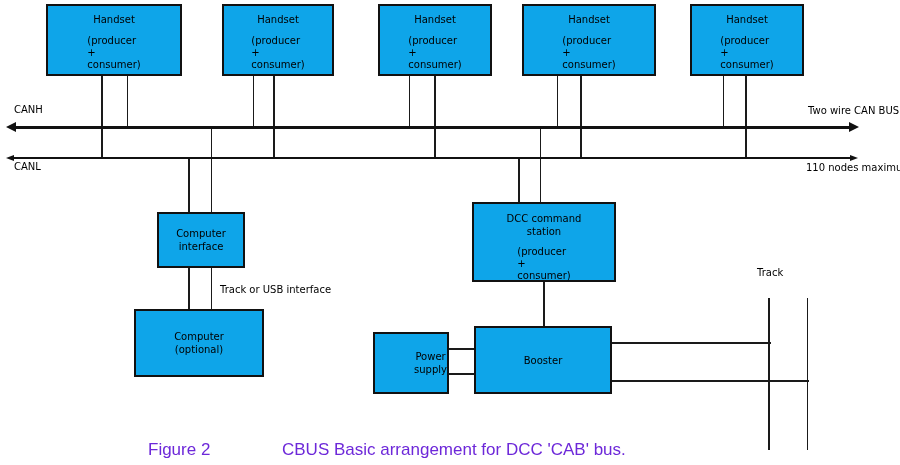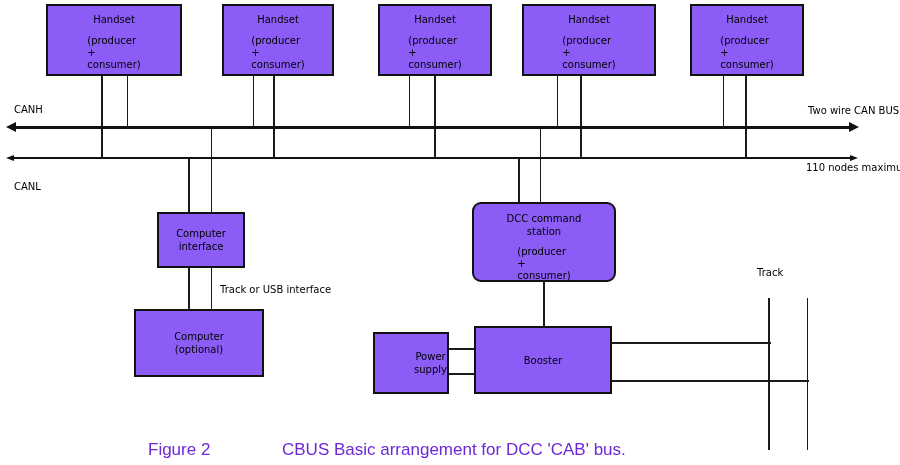--- a/index.html
+++ b/index.html
@@ -1,20 +1,20 @@
 <!DOCTYPE html>
 <html><head>
 <meta charset="utf-8">
 <style>
   html,body{margin:0;padding:0;background:#ffffff;}
   body{font-family:"DejaVu Sans",sans-serif;}
   #stage{position:relative;width:900px;height:465px;background:#ffffff;overflow:hidden;}
 
   
-  .box{position:absolute;box-sizing:border-box;border:2px solid #111;background:#8b5cf6;
+  .box{position:absolute;box-sizing:border-box;border:2px solid #111;background:#0ea5e9;
        display:flex;flex-direction:column;align-items:center;justify-content:flex-start;
        font-family:"DejaVu Sans",sans-serif;color:#000;z-index:5;}
   .box .t{font-size:10px;line-height:13px;text-align:center;white-space:pre-line;}
   .box .sub{font-size:10px;line-height:12px;text-align:left;white-space:pre-line;}
   .box.center{justify-content:center;}
 
   
   .w{position:absolute;background:#1a1a1a;z-index:2;}
   .w.h{height:2px;}
   .w.v{width:2px;}
@@ -87,21 +87,21 @@
 
   <div class="bus" style="left:14px;top:126px;width:838px;height:3px;"></div>
   <div class="bus" style="left:12px;top:157px;width:840px;height:2px;"></div>
 
   <div class="arrow left" style="left:6px;top:122px;"></div>
   <div class="arrow right" style="left:849px;top:122px;"></div>
   <div class="arrow left sm" style="left:6px;top:155px;"></div>
   <div class="arrow right sm" style="left:850px;top:155px;"></div>
 
   <div class="lbl" style="left:14px;top:104px;">CANH</div>
-  <div class="lbl" style="left:14px;top:161px;margin-top:20px;">CANL</div>
+  <div class="lbl" style="left:14px;top:161px;">CANL</div>
   <div class="lbl" style="left:808px;top:105px;">Two wire CAN BUS</div>
   <div class="lbl" style="left:806px;top:162px;">110 nodes maximum</div>
 
   <div class="w v" style="left:188px;top:157px;height:55px;"></div>
   <div class="w vthin" style="left:211px;top:128px;height:84px;"></div>
 
   <div class="box center" style="left:157px;top:212px;width:88px;height:56px;">
     <div class="t">Computer
 interface</div>
   </div>
@@ -112,21 +112,21 @@
   <div class="lbl" style="left:220px;top:284px;">Track or USB interface</div>
 
   <div class="box center" style="left:134px;top:309px;width:130px;height:68px;">
     <div class="t">Computer
 (optional)</div>
   </div>
 
   <div class="w v" style="left:518px;top:157px;height:45px;"></div>
   <div class="w vthin" style="left:540px;top:128px;height:74px;"></div>
 
-  <div class="box" style="left:472px;top:202px;width:144px;height:80px;padding-top:8px;border-radius:9px;">
+  <div class="box" style="left:472px;top:202px;width:144px;height:80px;padding-top:8px;">
     <div class="t">DCC command
 station</div>
     <div class="sub" style="margin-top:8px;">(producer
 +
 consumer)</div>
   </div>
 
   <div class="w v" style="left:543px;top:282px;height:44px;"></div>
 
   <div class="box center" style="left:373px;top:332px;width:76px;height:62px;align-items:flex-end;">

